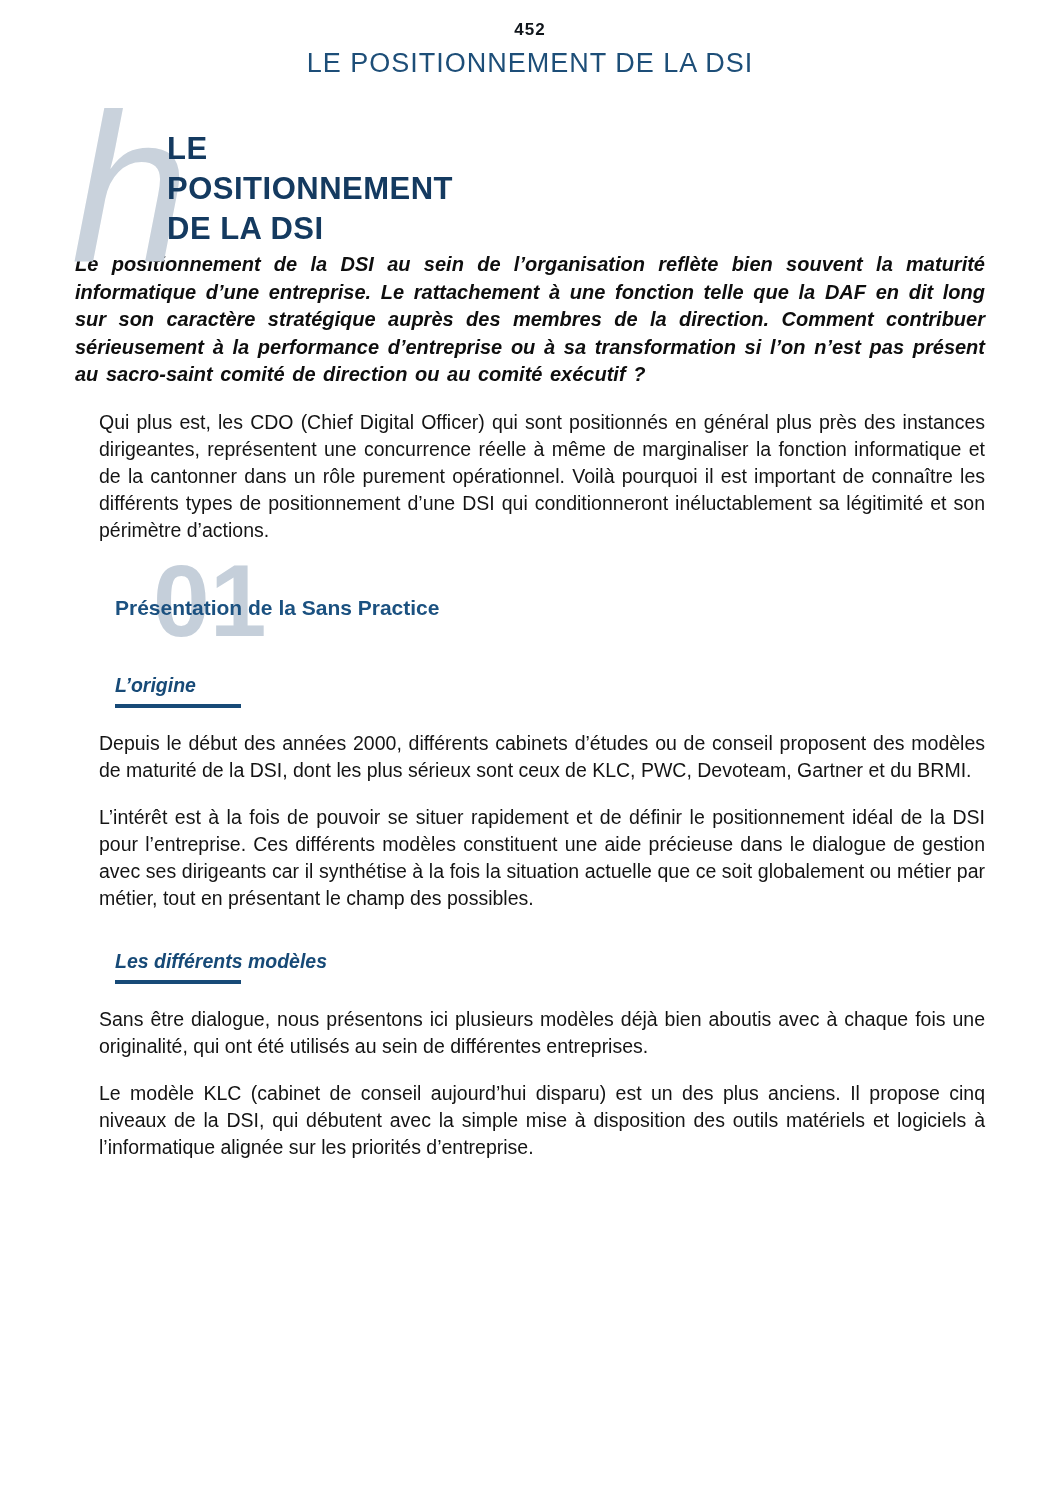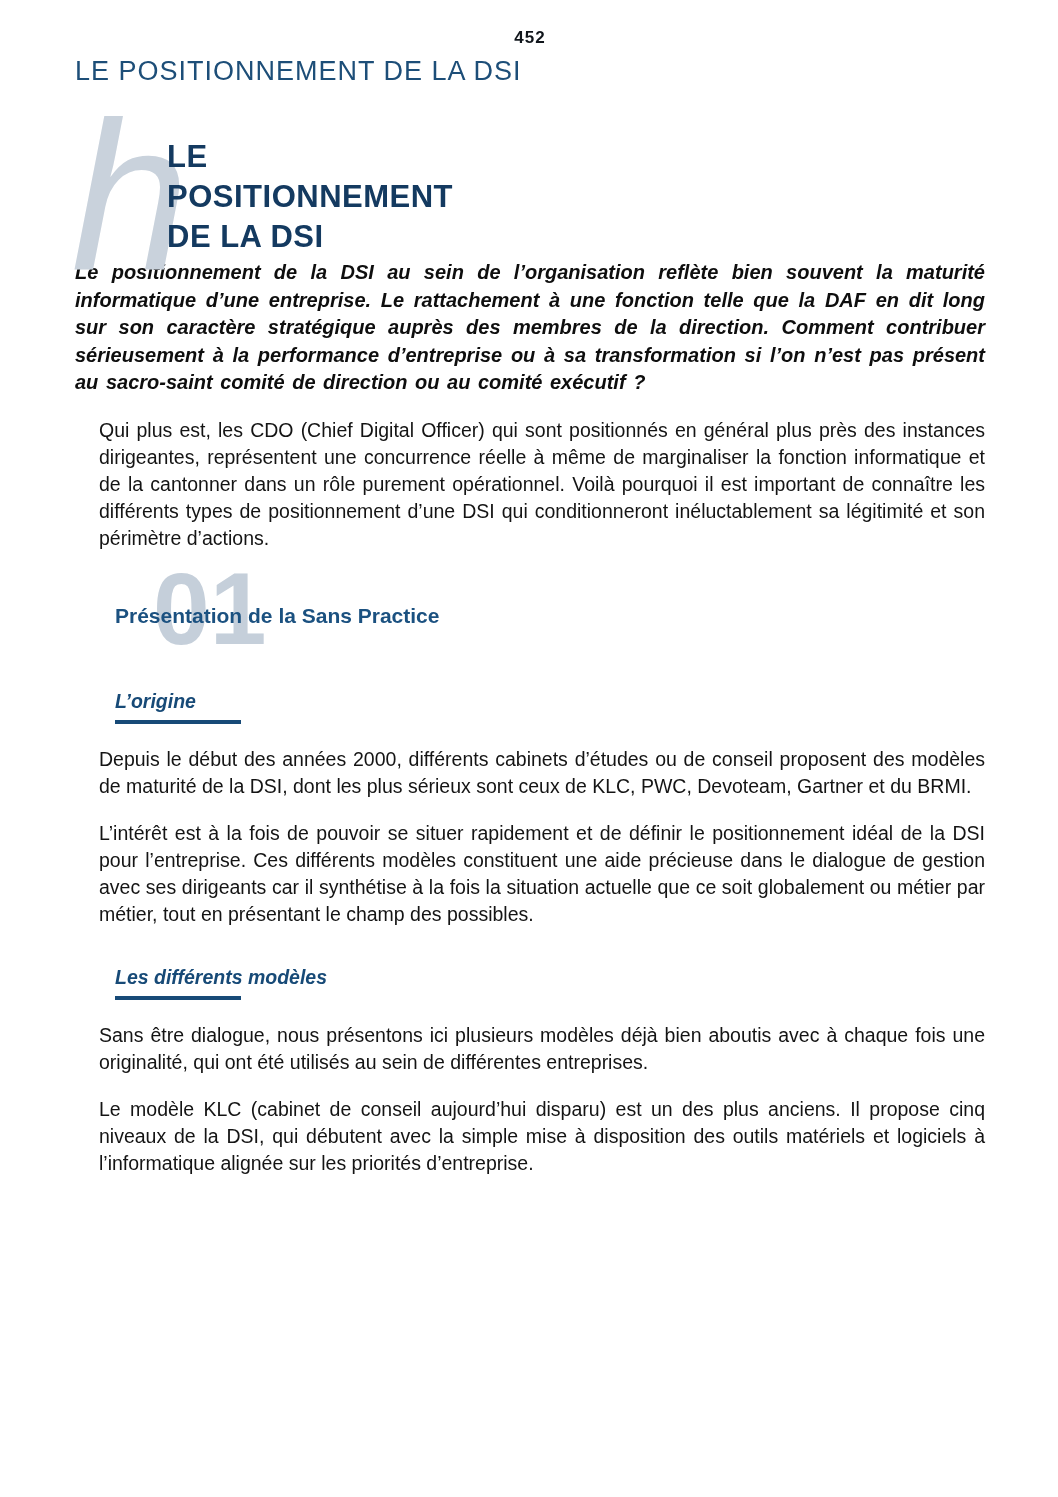--- a/index.html
+++ b/index.html
@@ -14,32 +14,33 @@
   *{margin:0;padding:0;box-sizing:border-box;}
   html,body{background:#ffffff;}
   .page{
     position:relative;
     width:1058px;
     height:1497px;
     background:var(--page-bg);
     font-family:"Liberation Sans","DejaVu Sans",sans-serif;
     color:var(--body-text);
     overflow:hidden;
-    padding:12px 73px 0 75px;
+    padding:4px 73px 0 75px;
   }
   .page-number{
     padding-top:16px;
     text-align:center;
     font-size:17px;
     font-weight:bold;
     letter-spacing:1px;
     color:#10151b;
   }
   .running-head{
     margin-top:8px;
+    text-align:center;
     font-size:27px;
     font-weight:400;
     letter-spacing:1px;
     color:var(--running-head-blue);
   }
   .chapter-heading{
     position:relative;
     margin-top:50px;
     height:122px;
   }
@@ -104,21 +105,21 @@
     font-weight:bold;
     color:var(--section-blue);
   }
   .sub-heading{
     margin-left:40px;
     font-size:19.5px;
     font-weight:bold;
     font-style:italic;
     color:var(--subhead-blue);
   }
-  .sub-gap-1{margin-top:38px;}
+  .sub-gap-1{margin-top:30px;}
   .sub-gap-2{margin-top:38px;}
   .rule{
     margin-left:40px;
     margin-top:7px;
     width:126px;
     height:4px;
     background:var(--subhead-blue);
   }
   .after-rule{margin-top:22px;}
 </style>

